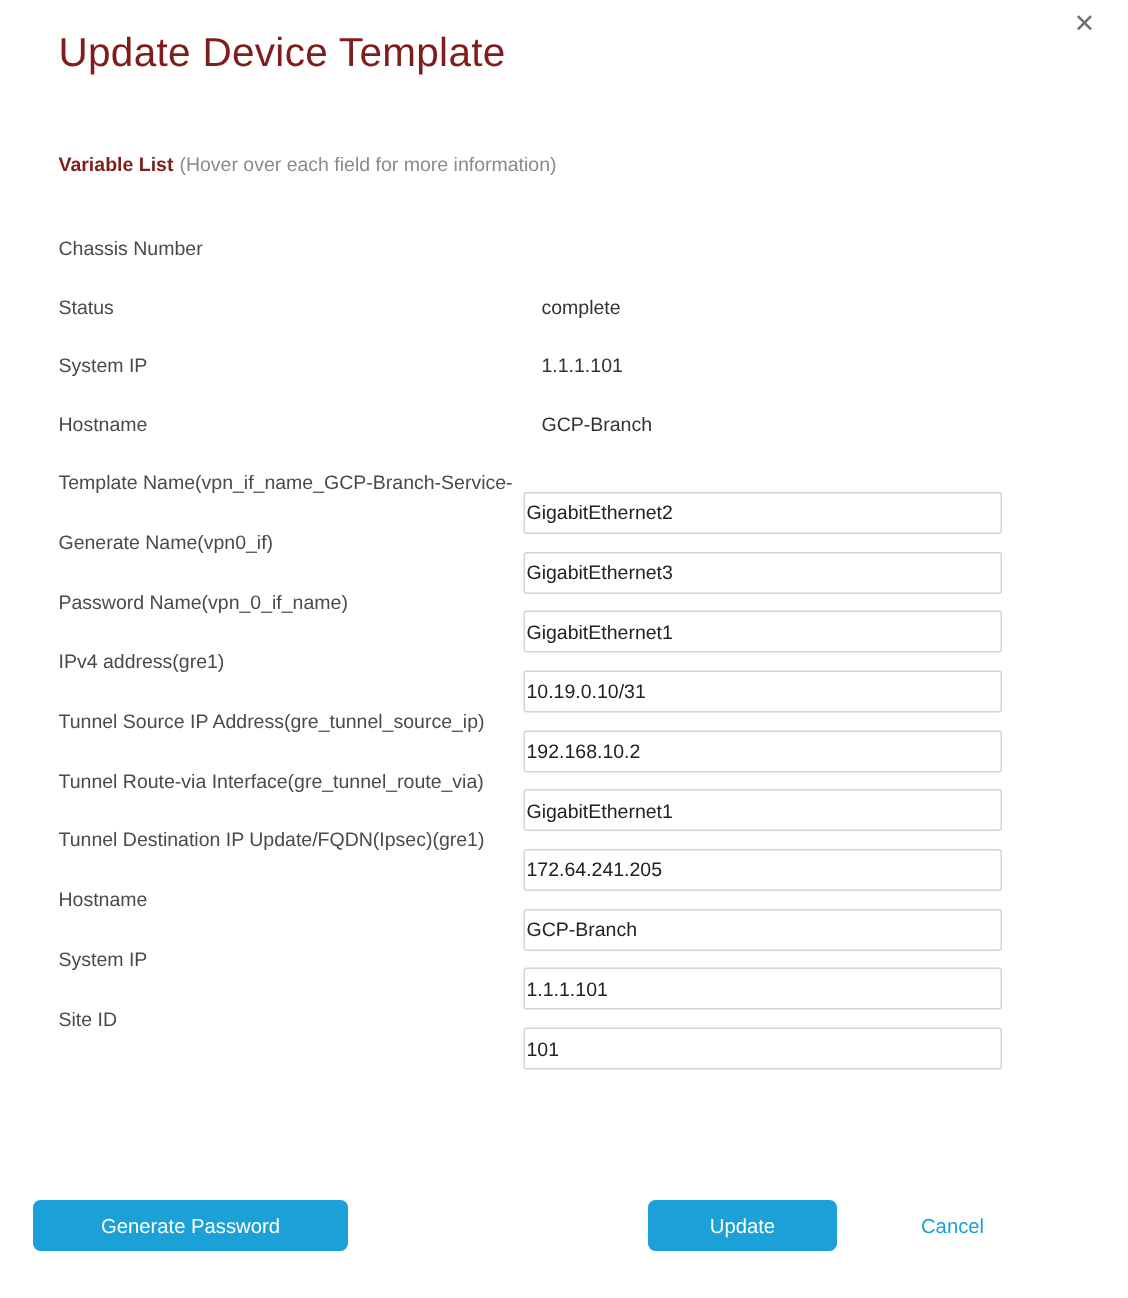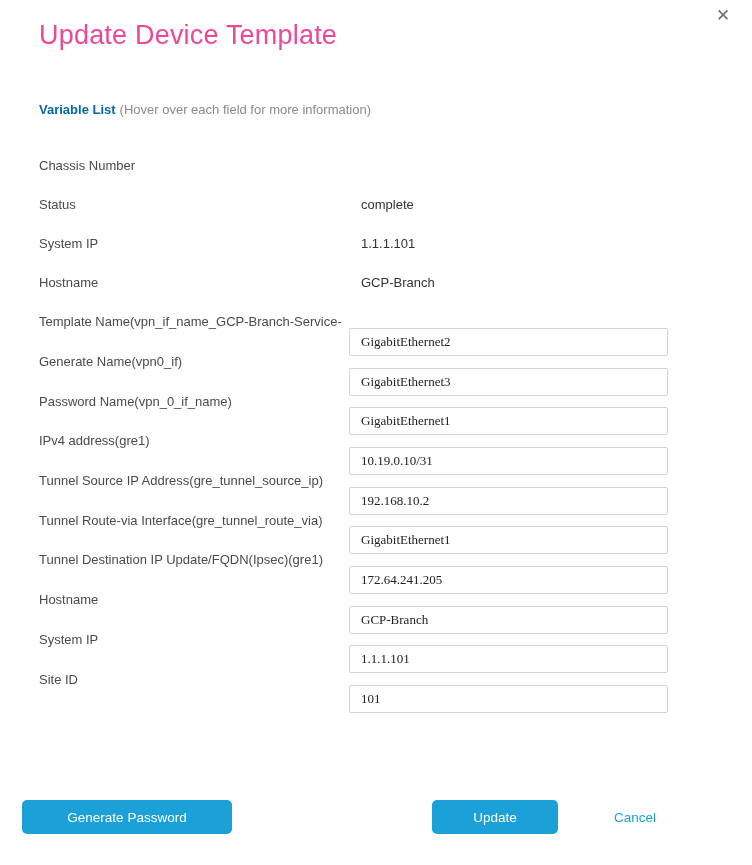--- a/index.html
+++ b/index.html
@@ -21,28 +21,28 @@
   .close-btn{
     position:absolute;top:4px;right:18px;
     width:22px;height:22px;
     color:#6e6e6e;font-size:17px;font-weight:300;
     display:flex;align-items:center;justify-content:center;
     cursor:pointer;line-height:1;
   }
   .title{
     position:absolute;left:39px;top:20px;
     font-size:27px;font-weight:400;letter-spacing:.2px;
-    color:#ec4899;
+    color:#7f1d1d;
   }
   .section-header{
     position:absolute;left:39px;top:102px;
     font-size:13px;color:var(--text-label);
     white-space:nowrap;
   }
-  .section-header .heading{font-weight:bold;color:#0369a1;}
+  .section-header .heading{font-weight:bold;color:#7f1d1d;}
   .section-header .hint{color:var(--text-muted);font-weight:400;margin-left:4px;}
   .rows{
     position:absolute;left:39px;top:127px;width:630px;
   }
   .row{
     display:flex;align-items:center;
     height:39px;
   }
   .row.gap-before{margin-top:19px;}
   .row.input-row{height:39.7px;}
@@ -52,22 +52,22 @@
     white-space:nowrap;overflow:hidden;
   }
   .row .value{
     font-size:13px;color:var(--text-dark);
     padding-left:12px;
   }
   .row input{
     width:319px;height:28px;
     border:1px solid var(--border);
     border-radius:2px;
-    padding:0 11px;
-    font-family:Liberation Serif, serif;
+    padding:0 1px;
+    font-family:Liberation Sans, sans-serif;
     font-size:13px;color:#222;
     outline:none;background:#fff;margin-top:40px;
   }
   .footer{
     position:absolute;left:0;top:800px;width:752px;height:34px;
   }
   .btn{
     position:absolute;height:34px;
     background:var(--accent);
     color:#ffffff;border:none;border-radius:5px;

